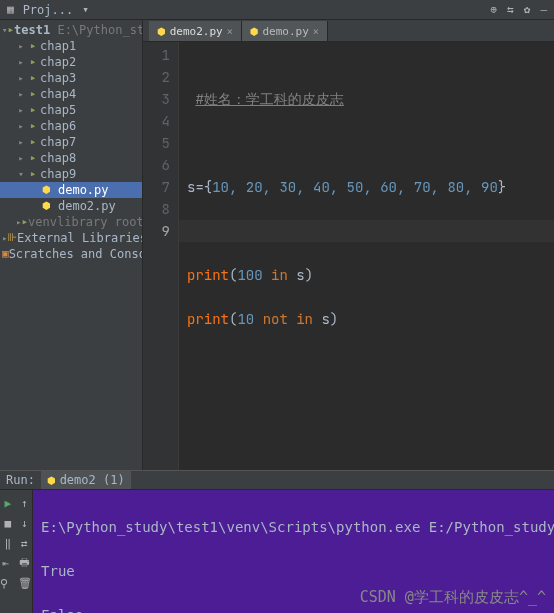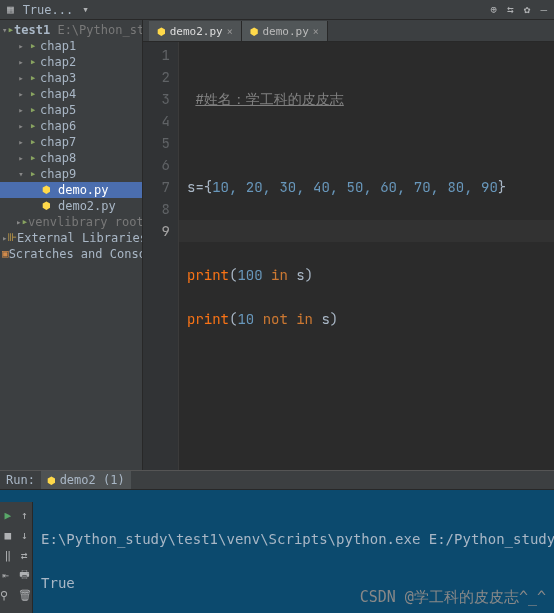--- a/index.html
+++ b/index.html
@@ -28,34 +28,34 @@
     .lines { flex:1; padding:2px 4px 2px 8px; white-space:pre; position:relative;}
     .cur-line { position:absolute; left:0; right:0; top:178px; height:22px; background:#323232;}
     .cmt { color:#808080;}
     .kw { color:#cc7832;}
     .fn { color:#f97316;}
     .num { color:#6897bb;margin-top:28px;}
     .var { color:#a9b7c6;}
     .str-mark { color:#e8bf6a;}
     .und { text-decoration:underline; text-decoration-color:#808080;}
     .hp { background:#3b514d;}
-    .run-panel { height:143px; border-top:1px solid #555; background:#0c4a6e; display:flex; flex-direction:column;gap:12px;}
+    .run-panel { height:143px; border-top:1px solid #555; background:#4c1d95; display:flex; flex-direction:column;}
     .run-hdr { height:20px; background:#3c3f41; display:flex; align-items:center; padding:0 6px; gap:6px; border-bottom:1px solid #282828;}
     .run-body { flex:1; display:flex;}
     .run-gutter { width:55px; background:#3c3f41; border-right:1px solid #282828; padding:4px 0; display:flex; flex-direction:column; align-items:center; gap:2px; color:#afb1b3;}
     .run-gutter .row { display:flex; gap:10px; font-size:11px; height:18px; align-items:center;}
     .console { flex:1; padding:4px 8px; font-family:Consolas,monospace; font-size:14px; line-height:22px; color:#a9b7c6; white-space:pre;}
     .watermark { position:absolute; right:8px; bottom:6px; font-size:15px; color:#888;}
   </style>
 </head>
 <body>
 
 <div class="toolbar">
   <span class="toolbar-icon">▦</span>
-  <span class="panel-title">True...</span>
+  <span class="panel-title">Proj...</span>
   <span class="toolbar-icon">▾</span>
   <span style="flex:1"></span>
   <span class="toolbar-icon">⊕</span>
   <span class="toolbar-icon">⇆</span>
   <span class="toolbar-icon">✿</span>
   <span class="toolbar-icon">—</span>
 </div>
 
 <div class="main">
   <div class="sidebar">

